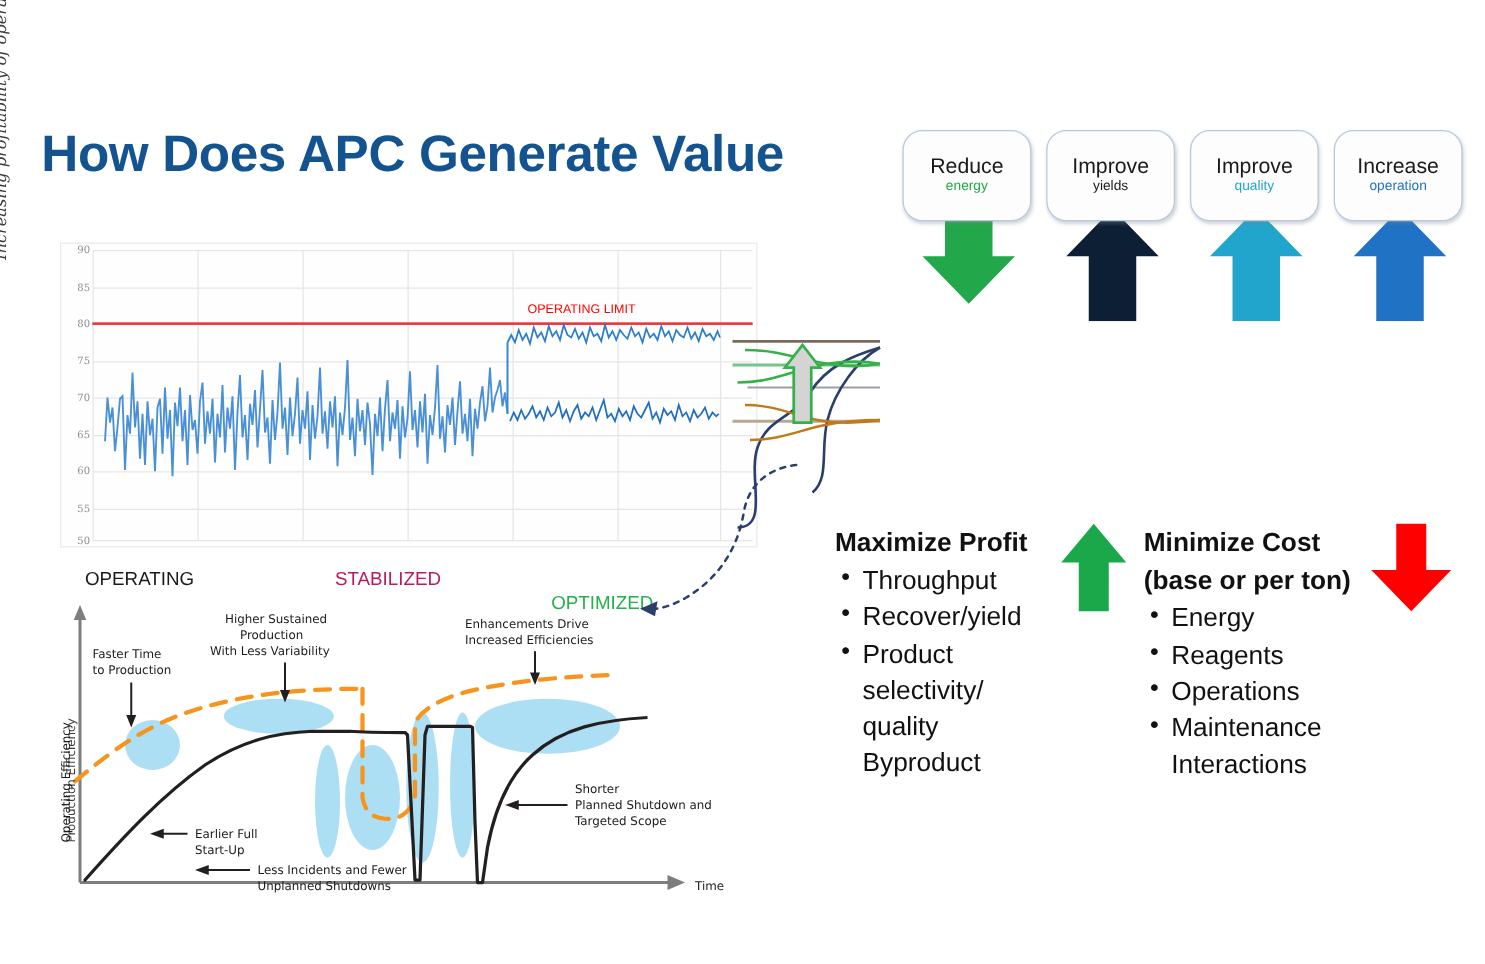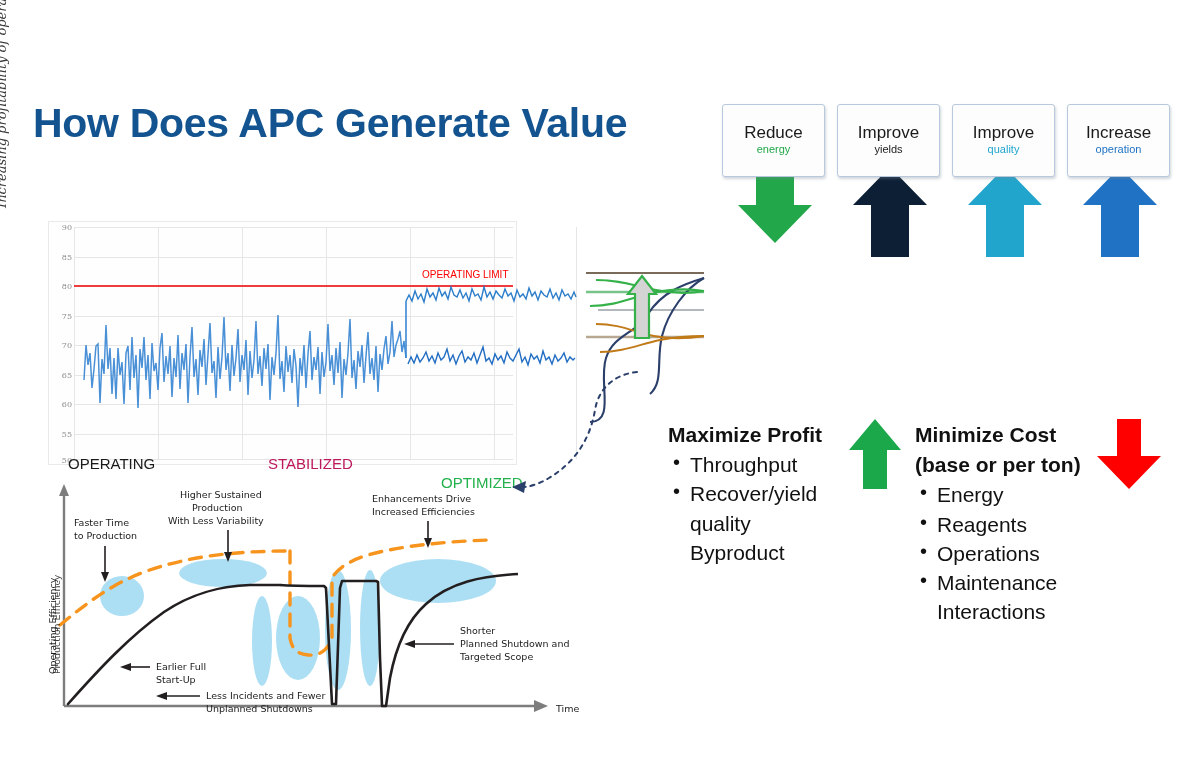--- a/index.html
+++ b/index.html
@@ -11,21 +11,21 @@
   .slide{position:absolute;inset:0;}
 
   
   #page-title{
     position:absolute;left:33px;top:100px;
     font-size:41px;font-weight:bold;color:#13538f;
     letter-spacing:-0.3px;white-space:nowrap;
   }
 
   
-  #trend-chart{position:absolute;left:48px;top:221px;width:469px;height:244px;}
+  #trend-chart{position:absolute;left:48px;top:194px;width:558px;height:244px;}
   .chart-frame{position:absolute;inset:0;background:#fefefe;border:1px solid #e9e9e9;}
   .plot{position:absolute;left:26px;top:6px;right:4px;bottom:6px;}
   .gl-h{position:absolute;left:0;right:0;height:1px;background:#e6e6e6;}
   .gl-v{position:absolute;top:0;bottom:0;width:1px;background:#e6e6e6;}
   .ytick{position:absolute;left:0;width:24px;text-align:right;
     font-family:"DejaVu Serif", serif;font-size:8px;color:#8d8d8d;transform:translateY(-50%);}
   .limit-line{position:absolute;left:0;right:0;height:2px;background:#ef3b3b;}
   .limit-line2{position:absolute;left:0;right:0;height:2px;background:#7a6a5a;opacity:.85;}
   #operating-limit-label{
     position:absolute;color:#fd0000;font-size:10px;font-weight:normal;
@@ -39,21 +39,21 @@
   }
   .phase-label{position:absolute;font-size:15px;white-space:nowrap;}
 
   
   #distribution{position:absolute;left:576px;top:262px;width:130px;height:240px;}
 
   
   #value-boxes{position:absolute;left:722px;top:104px;width:460px;height:75px;display:flex;gap:12px;}
   .vbox{
     width:103px;height:73px;box-sizing:border-box;
-    background:#fdfdfd;border:1px solid #b9c9dd;border-radius:3px;
+    background:#fdfdfd;border:1px solid #b9c9dd;border-radius:16px;
     box-shadow:1px 2px 3px rgba(120,135,150,.35);
     display:flex;flex-direction:column;align-items:center;justify-content:center;
     position:relative;z-index:2;
   }
   .vbox-title{font-size:17px;color:#1a1a1a;line-height:1.05;}
   .vbox-sub{font-size:11px;line-height:1.2;margin-top:1px;}
   .vbox-arrow{position:absolute;left:0;top:63px;width:460px;height:90px;z-index:1;}
 
   
   #sketch{position:absolute;left:40px;top:478px;width:560px;height:248px;}
@@ -209,20 +209,21 @@
     <g>
       <polygon points="398,0 435,38 417,38 417,90 379,90 379,38 361,38" fill="#1f72c4"></polygon>
     </g>
   </svg>
 
   <div class="col" id="maximize-col">
     <div class="col-heading">Maximize Profit</div>
     <ul>
       <li>Throughput</li>
       <li>Recover/yield</li>
+      <li>Product selectivity/</li>
       <li class="nobullet">quality</li>
       <li class="nobullet">Byproduct</li>
     </ul>
   </div>
 
   <svg id="maximize-arrow" width="54" height="72" viewBox="0 0 54 72">
     <polygon points="27,1 53,32 39,32 39,71 15,71 15,32 1,32" fill="#1aa84a"></polygon>
   </svg>
 
   <div class="col" id="minimize-col">

